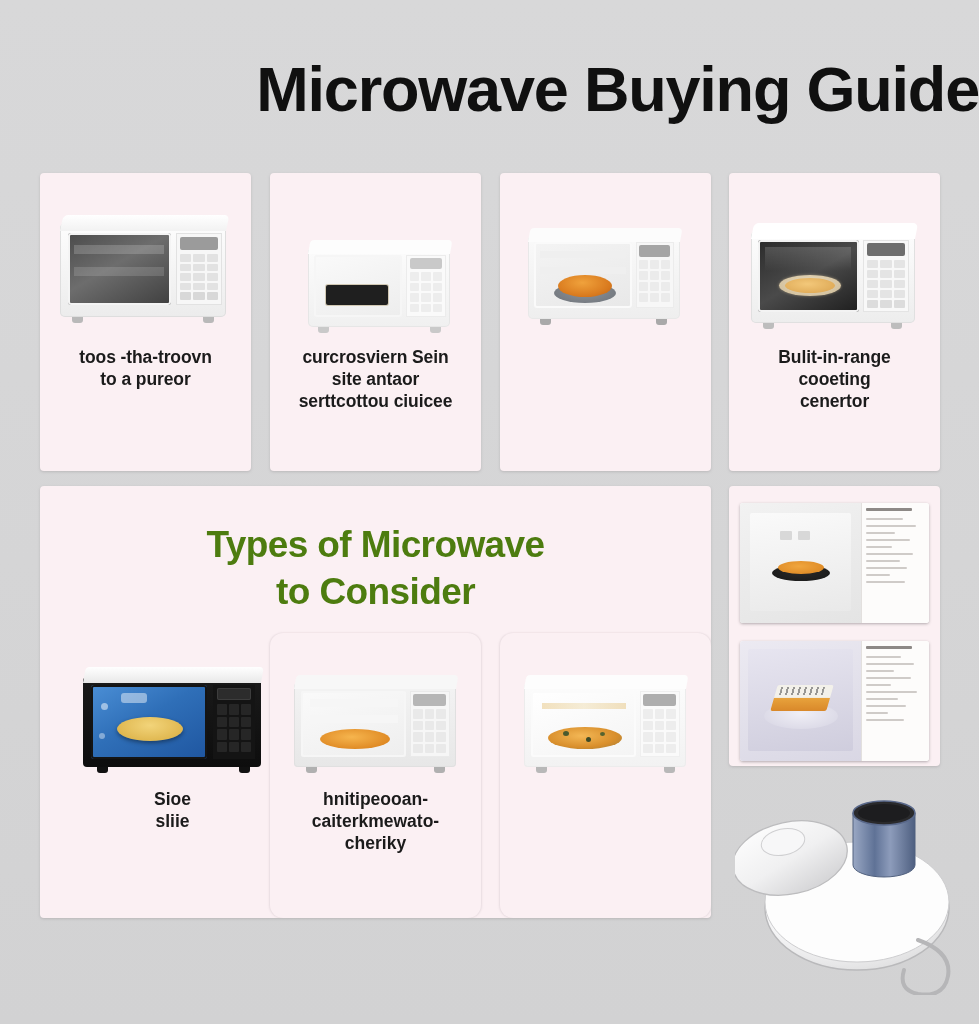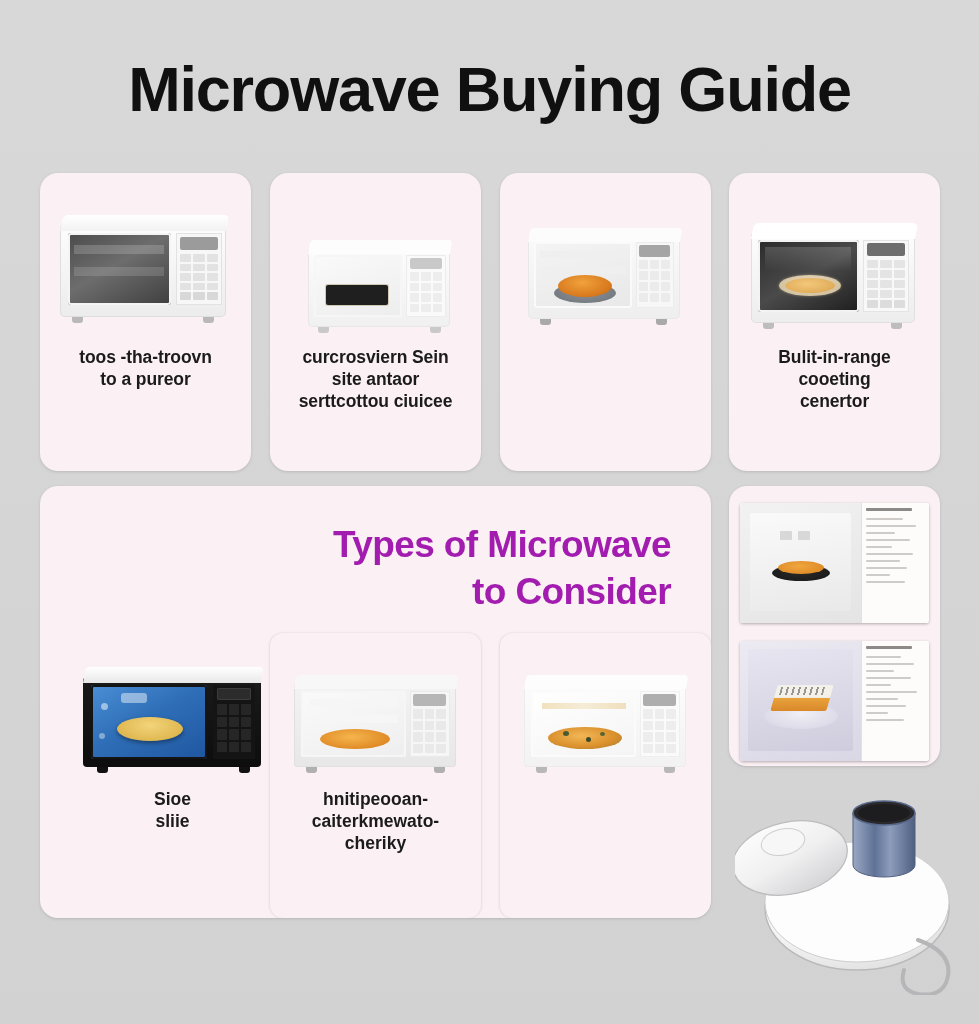--- a/index.html
+++ b/index.html
@@ -19,34 +19,34 @@
     position: absolute;
     inset: 0;
     background: linear-gradient(180deg, #d8d8d9 0%, #d5d5d6 55%, #d2d2d3 100%);
   }
 
   
   .main-title {
     position: absolute;
     left: 0; right: 0;
     top: 58px;
-    text-align: center;
+    text-align: right;
     font-size: 63px;
     font-weight: 700;
     letter-spacing: -1.2px;
     color: #101010;
     line-height: 1;
     font-family: "Liberation Sans", sans-serif;
   }
 
   
   .card {
     position: absolute;
     background: #fbf0f3;
-    border-radius: 18px;
+    border-radius: 4px;
     box-shadow: 0 1px 3px rgba(120,110,115,0.28);
     overflow: hidden;
   }
 
   
   .top-card { top: 173px; width: 211px; height: 298px; }
   .tc1 { left: 40px; }
   .tc2 { left: 270px; }
   .tc3 { left: 500px; }
   .tc4 { left: 729px; }
@@ -78,25 +78,25 @@
     left: 40px;
     top: 486px;
     width: 671px;
     height: 432px;
   }
   .section-title {
     position: absolute;
     left: 40px;
     right: 40px;
     top: 35px;
-    text-align: right;
+    text-align: center;
     font-size: 37px;
     font-weight: 700;
     line-height: 1.28;
-    color: #a21caf;
+    color: #4d7c0f;
     letter-spacing: -0.6px;
   }
   .section-title span { display: block; }
 
   .inner-cell {
     position: absolute;
     top: 147px;
     width: 211px;
     height: 285px;
     background: #fbf0f3;

